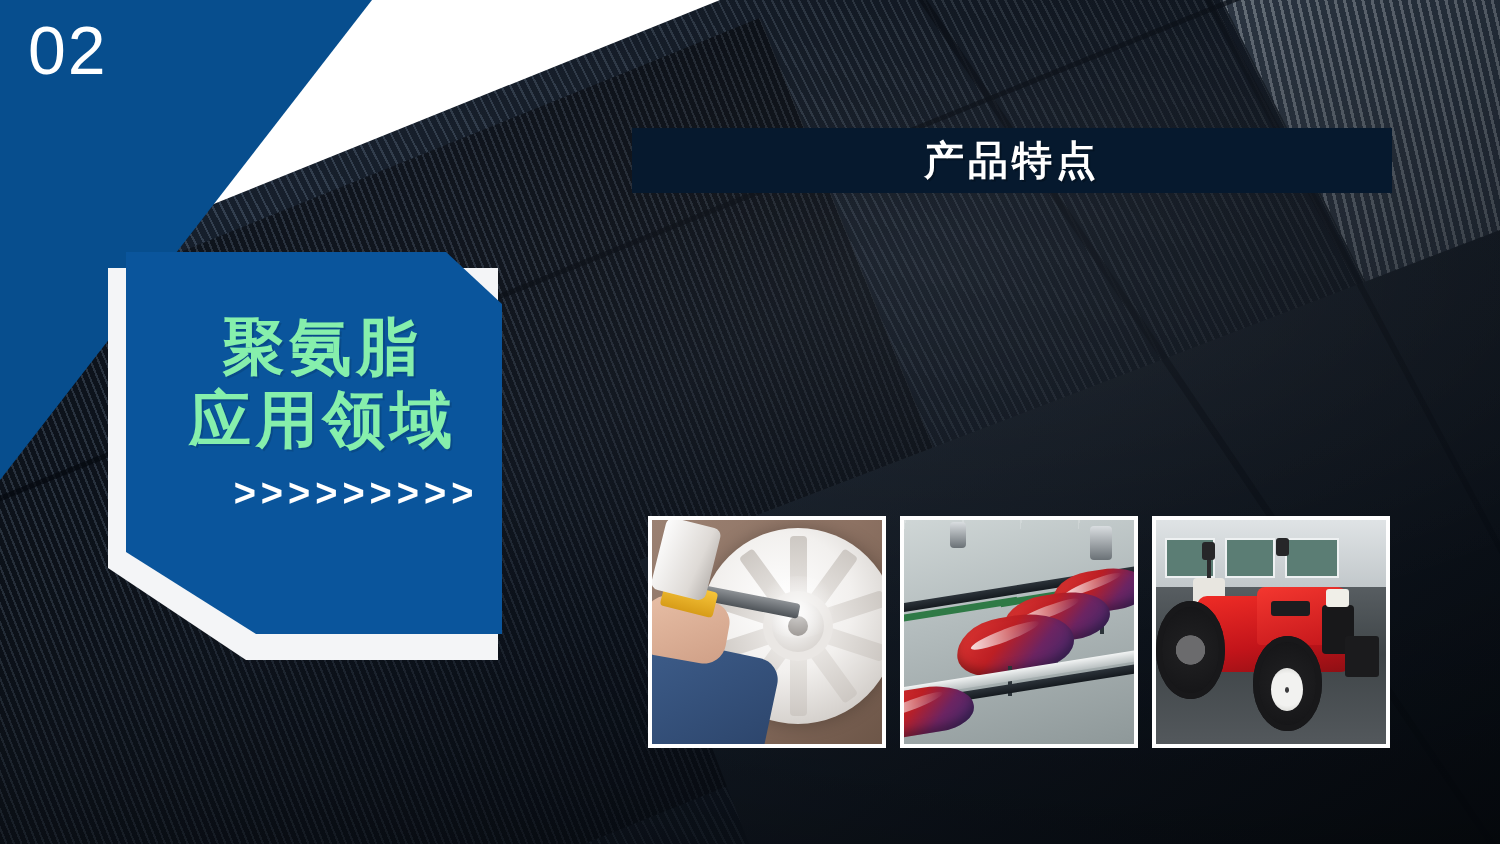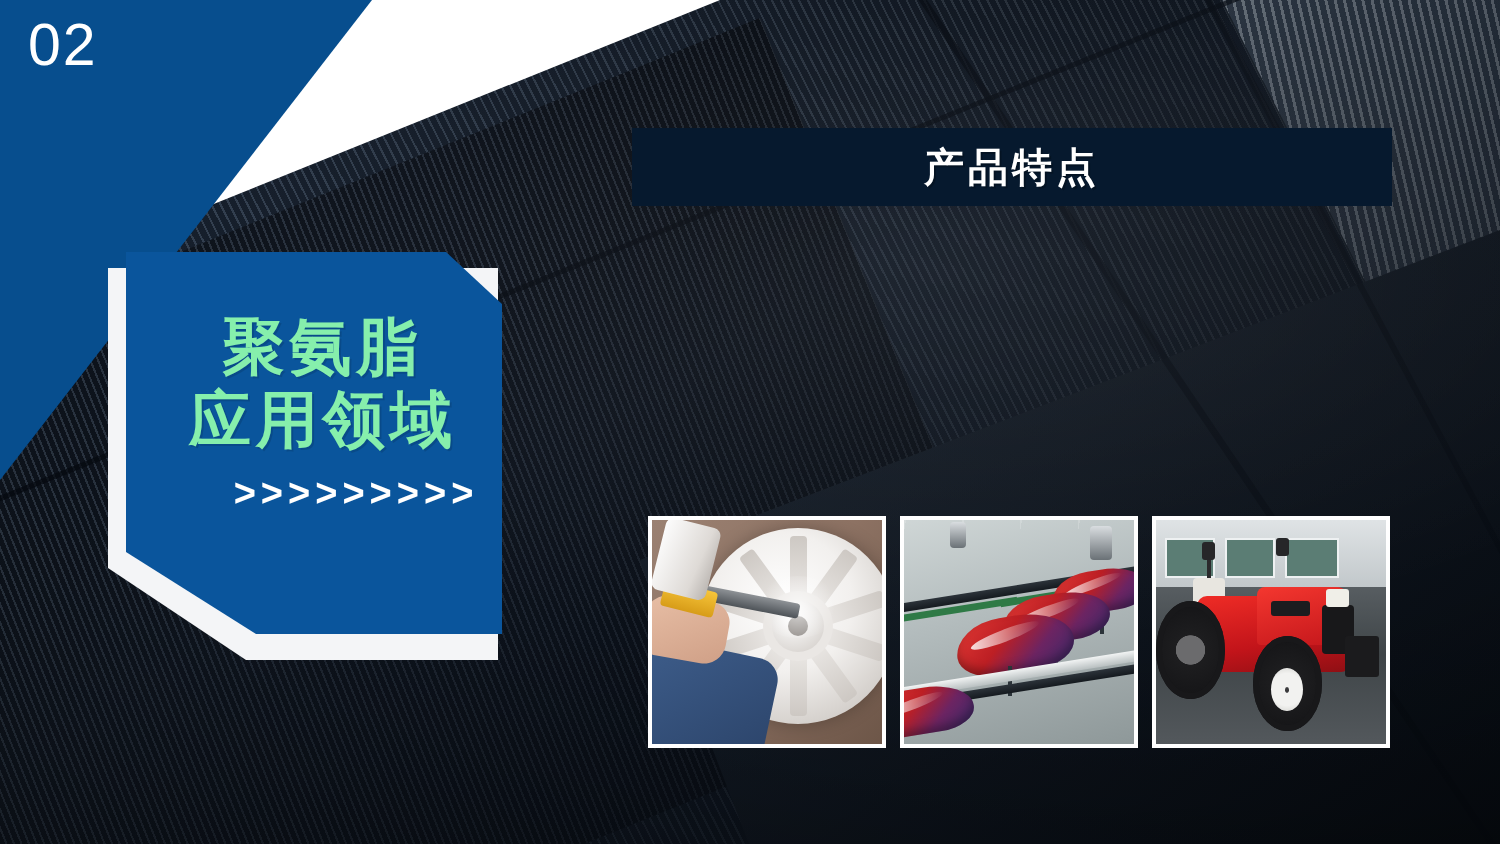--- a/index.html
+++ b/index.html
@@ -68,21 +68,21 @@
     clip-path:polygon(0 0, 372px 0, 0 480px);
   }
   .corner-white{
     position:absolute;left:0;top:0;width:720px;height:330px;
     background:#ffffff;
     clip-path:polygon(300px 0, 720px 0, 0 290px);
   }
 
   .number-02{
     position:absolute;left:28px;top:16px;
-    font-size:59px;line-height:1;font-weight:400;color:#ffffff;
+    font-size:68px;line-height:1;font-weight:400;color:#ffffff;
     letter-spacing:2px;
     font-family:"Liberation Sans","DejaVu Sans",sans-serif;
   }
 
   
   .title-frame{
     position:absolute;left:108px;top:268px;width:390px;height:392px;
     background:#f4f5f7;
     clip-path:polygon(0 0, 390px 0, 390px 392px, 138px 392px, 0 300px);
   }
@@ -106,21 +106,21 @@
     margin-top:18px;text-align:center;color:#ffffff;
     font-size:38px;font-weight:700;letter-spacing:5px;line-height:1;
     padding-left:66px;
     font-family:"Liberation Sans","DejaVu Sans",sans-serif;
   }
 
   
   .cards{position:absolute;left:632px;top:128px;width:760px;height:326px;display:flex;gap:8px;}
   .card{flex:1 1 0;display:flex;flex-direction:column;}
   .card-head{
-    height:78px;background:#06192e;display:flex;align-items:center;justify-content:center;
+    height:65px;background:#06192e;display:flex;align-items:center;justify-content:center;
   }
   .card-head-text{
     color:#ffffff;font-weight:700;font-size:40px;letter-spacing:4px;
     text-shadow:2px 2px 0 rgba(0,0,0,.22);
     font-family:"DejaVu Sans","Liberation Sans",sans-serif;
   }
   .card-body{
     flex:1 1 auto;background:#09509a;
     padding:32px 26px 0 26px;box-sizing:border-box;
   }

